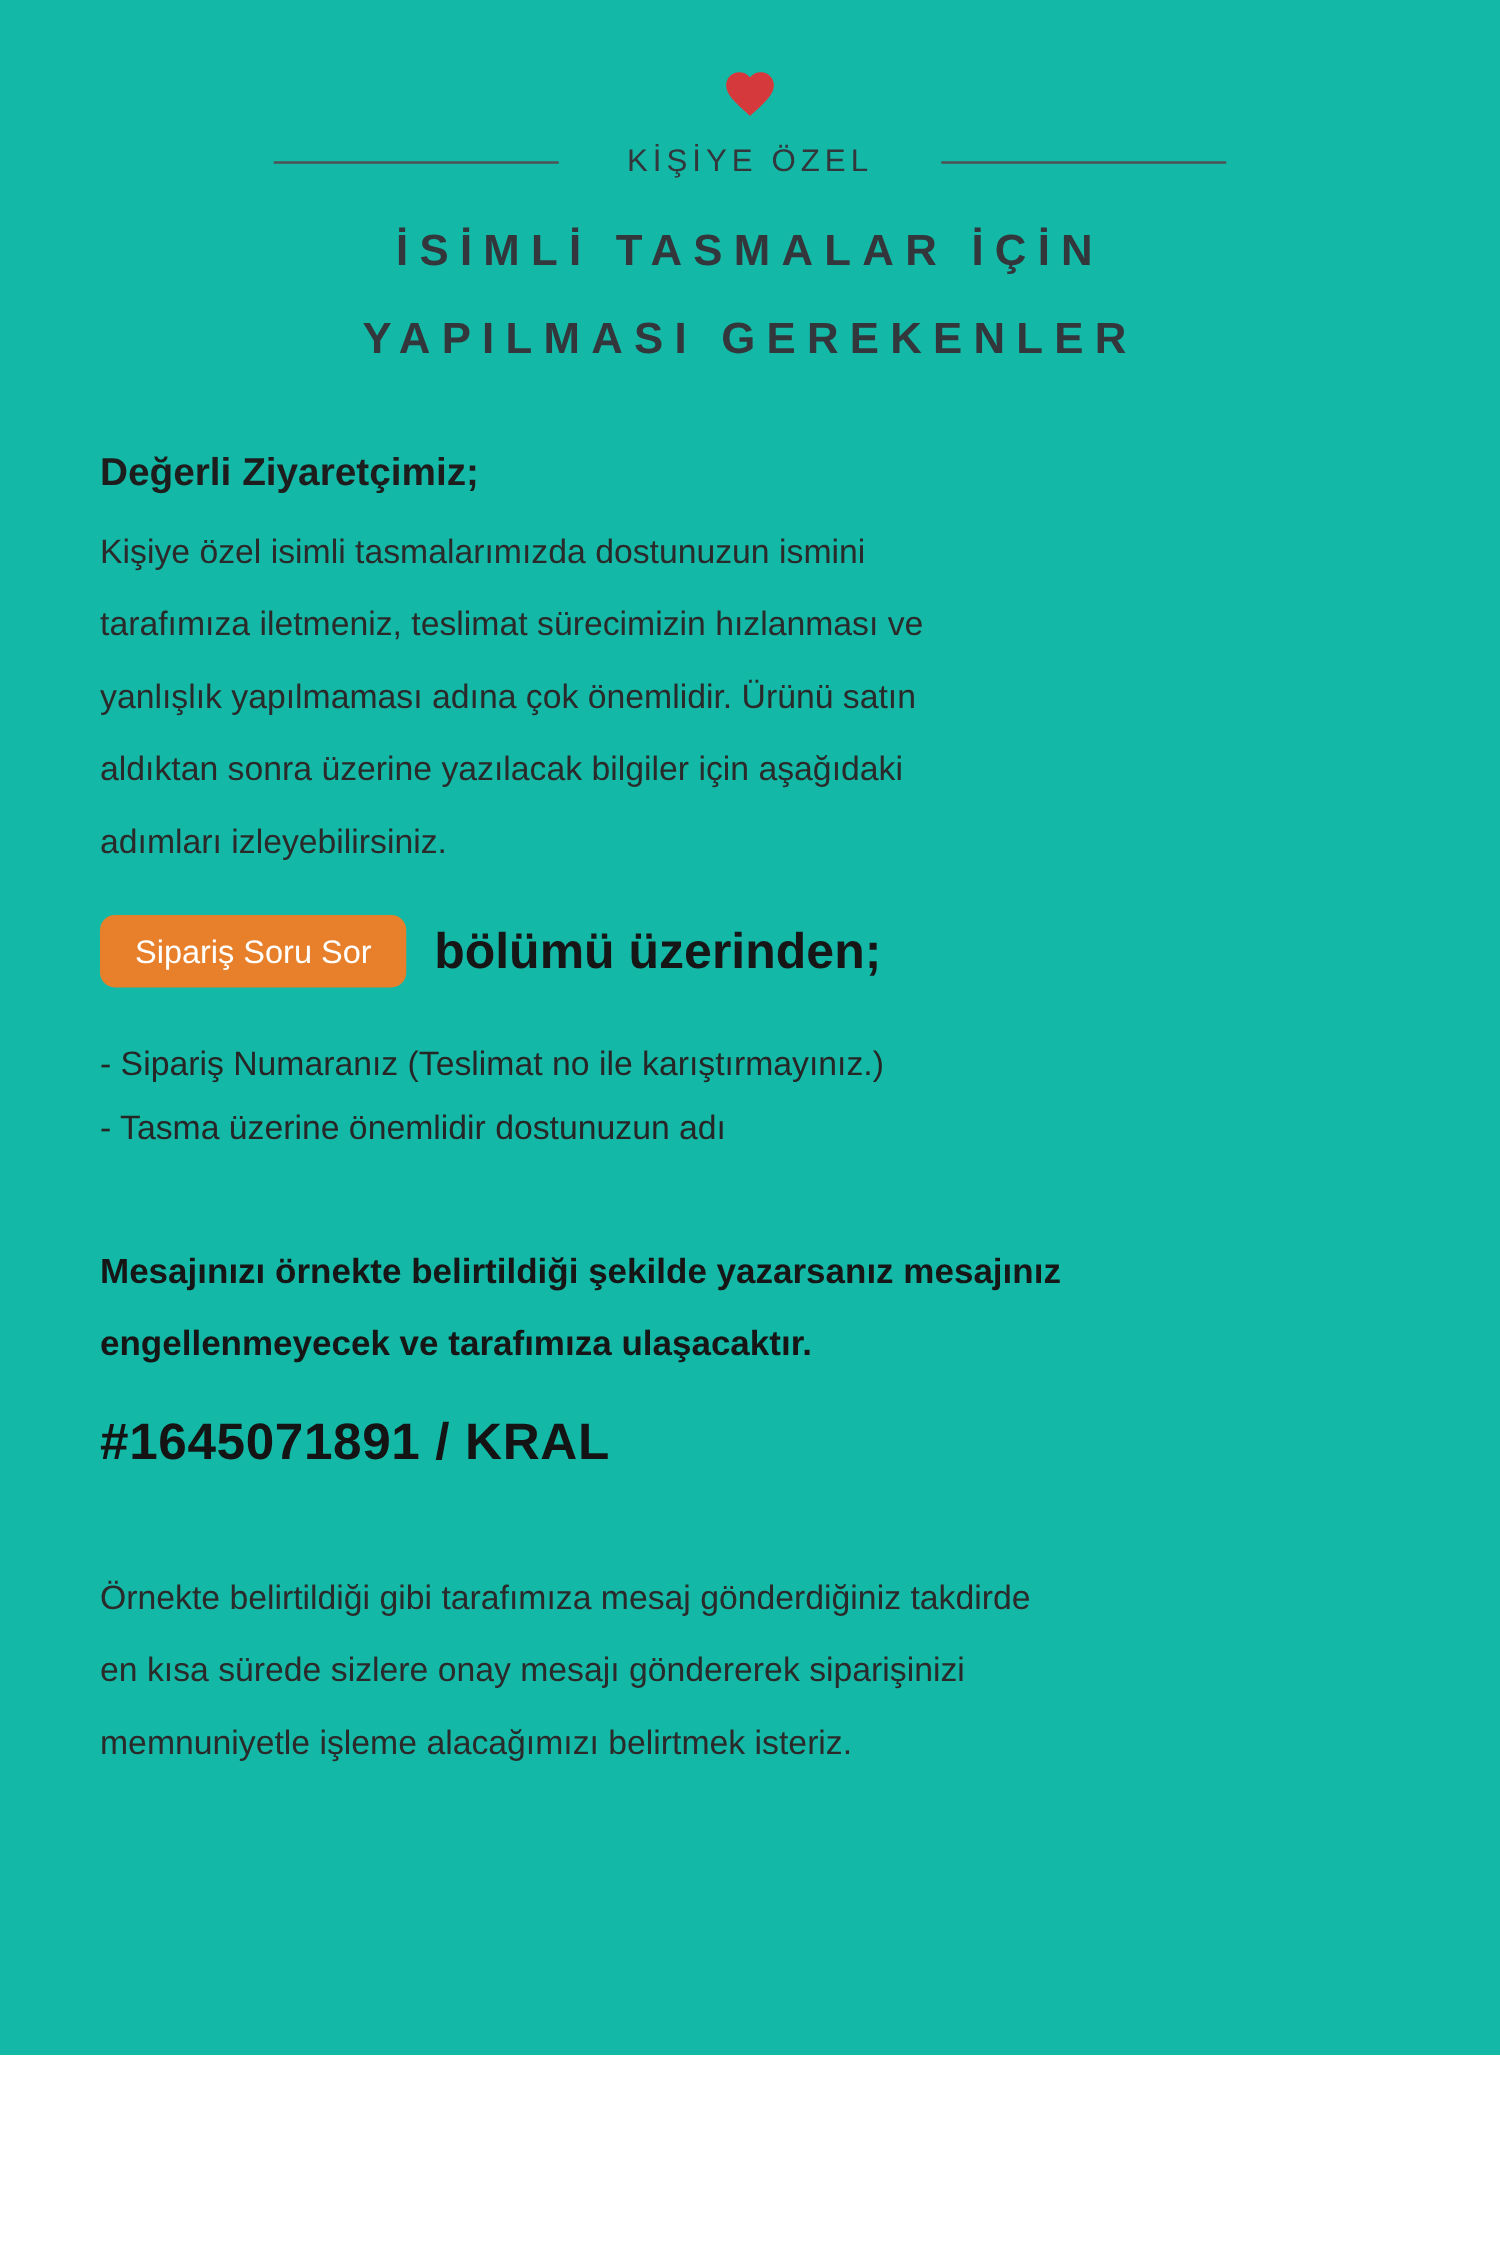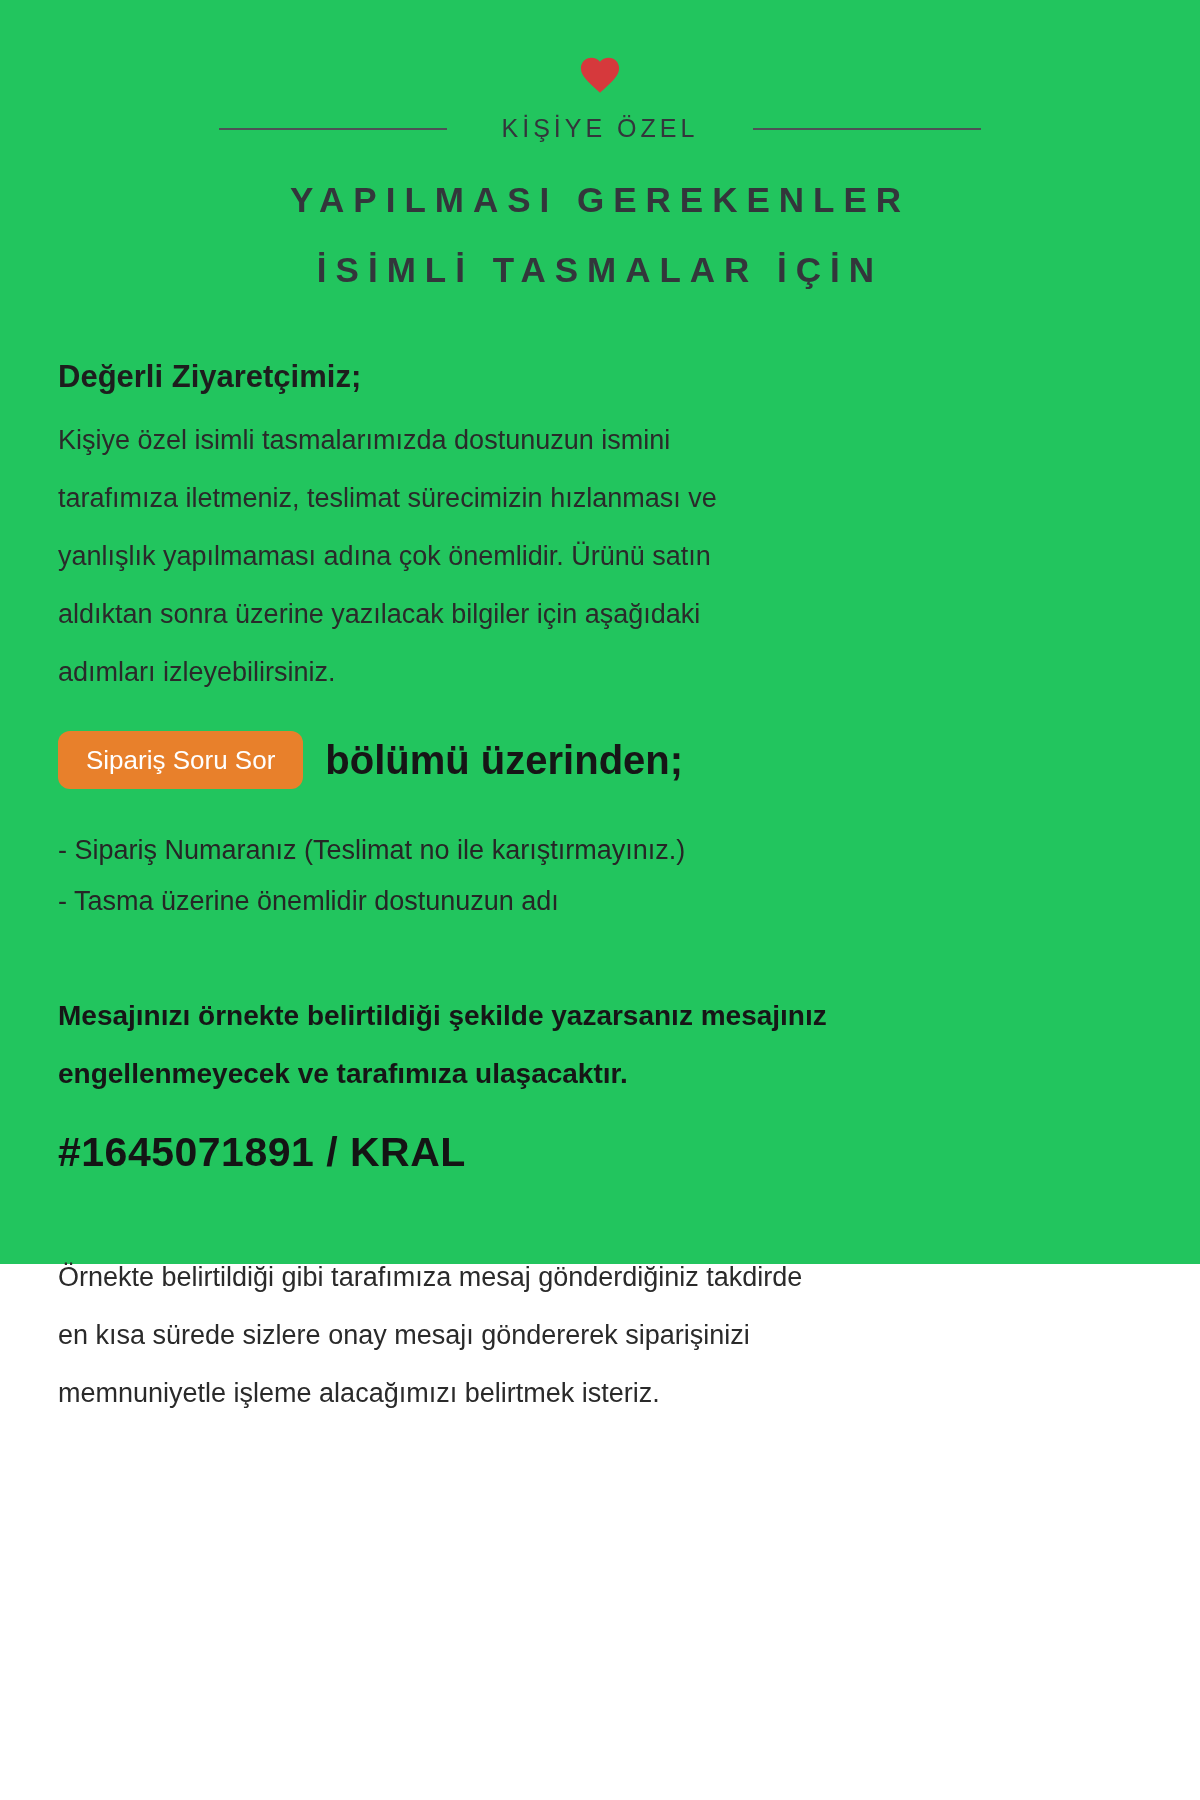--- a/index.html
+++ b/index.html
@@ -5,21 +5,21 @@
   * { margin: 0; padding: 0; box-sizing: border-box; }
   html, body { background: #ffffff; }
   body {
     width: 1200px;
     height: 1800px;
     margin: 0 auto;
     font-family: "Liberation Sans", "DejaVu Sans", sans-serif;
     color: #232323;
     overflow: hidden;
   }
-  .page { width: 1200px; height: 1264px; background: #22c55e; }
+  .page { width: 1200px; height: 1644px; background: #14b8a6; }
 
   
   header { text-align: center; padding-top: 52px; }
   .heart { display: inline-block; margin-bottom: 14px; }
   .heart svg { display: block; }
   .eyebrow-row {
     display: flex; align-items: center; justify-content: center;
     gap: 55px; margin-top: 2px;
   }
   .rule { display: inline-block; width: 228px; height: 2px; background: #4e5156; }
@@ -27,21 +27,21 @@
     font-size: 25px; font-weight: 500; letter-spacing: 4px; color: #33363b;
   }
   h1 {
     margin-top: 22px;
     font-size: 35px; font-weight: 700; letter-spacing: 9px;
     color: #33363b; line-height: 70px;
   }
   h1 span { display: block; }
 
   
-  main { padding: 0 58px; text-align: left; }
+  main { padding: 0 80px; text-align: left; }
   .greeting {
     margin-top: 52px;
     font-size: 31px; font-weight: 800; color: #1d1d1d; line-height: 40px;
   }
   .body-par {
     margin-top: 14px;
     font-size: 27px; line-height: 58px; color: #2a2a2a;
     white-space: pre-line;
   }
   .button-row {
@@ -91,22 +91,22 @@
       </svg>
     </span>
 
     <div class="eyebrow-row">
       <span class="rule"></span>
       <span class="eyebrow-text">KİŞİYE ÖZEL</span>
       <span class="rule"></span>
     </div>
 
     <h1>
+      <span>İSİMLİ TASMALAR İÇİN</span>
       <span>YAPILMASI GEREKENLER</span>
-      <span>İSİMLİ TASMALAR İÇİN</span>
     </h1>
   </header>
 
   <main>
 
     <p class="greeting">Değerli Ziyaretçimiz;</p>
 
     <p class="body-par">Kişiye özel isimli tasmalarımızda dostunuzun ismini
 tarafımıza iletmeniz, teslimat sürecimizin hızlanması ve
 yanlışlık yapılmaması adına çok önemlidir. Ürünü satın

